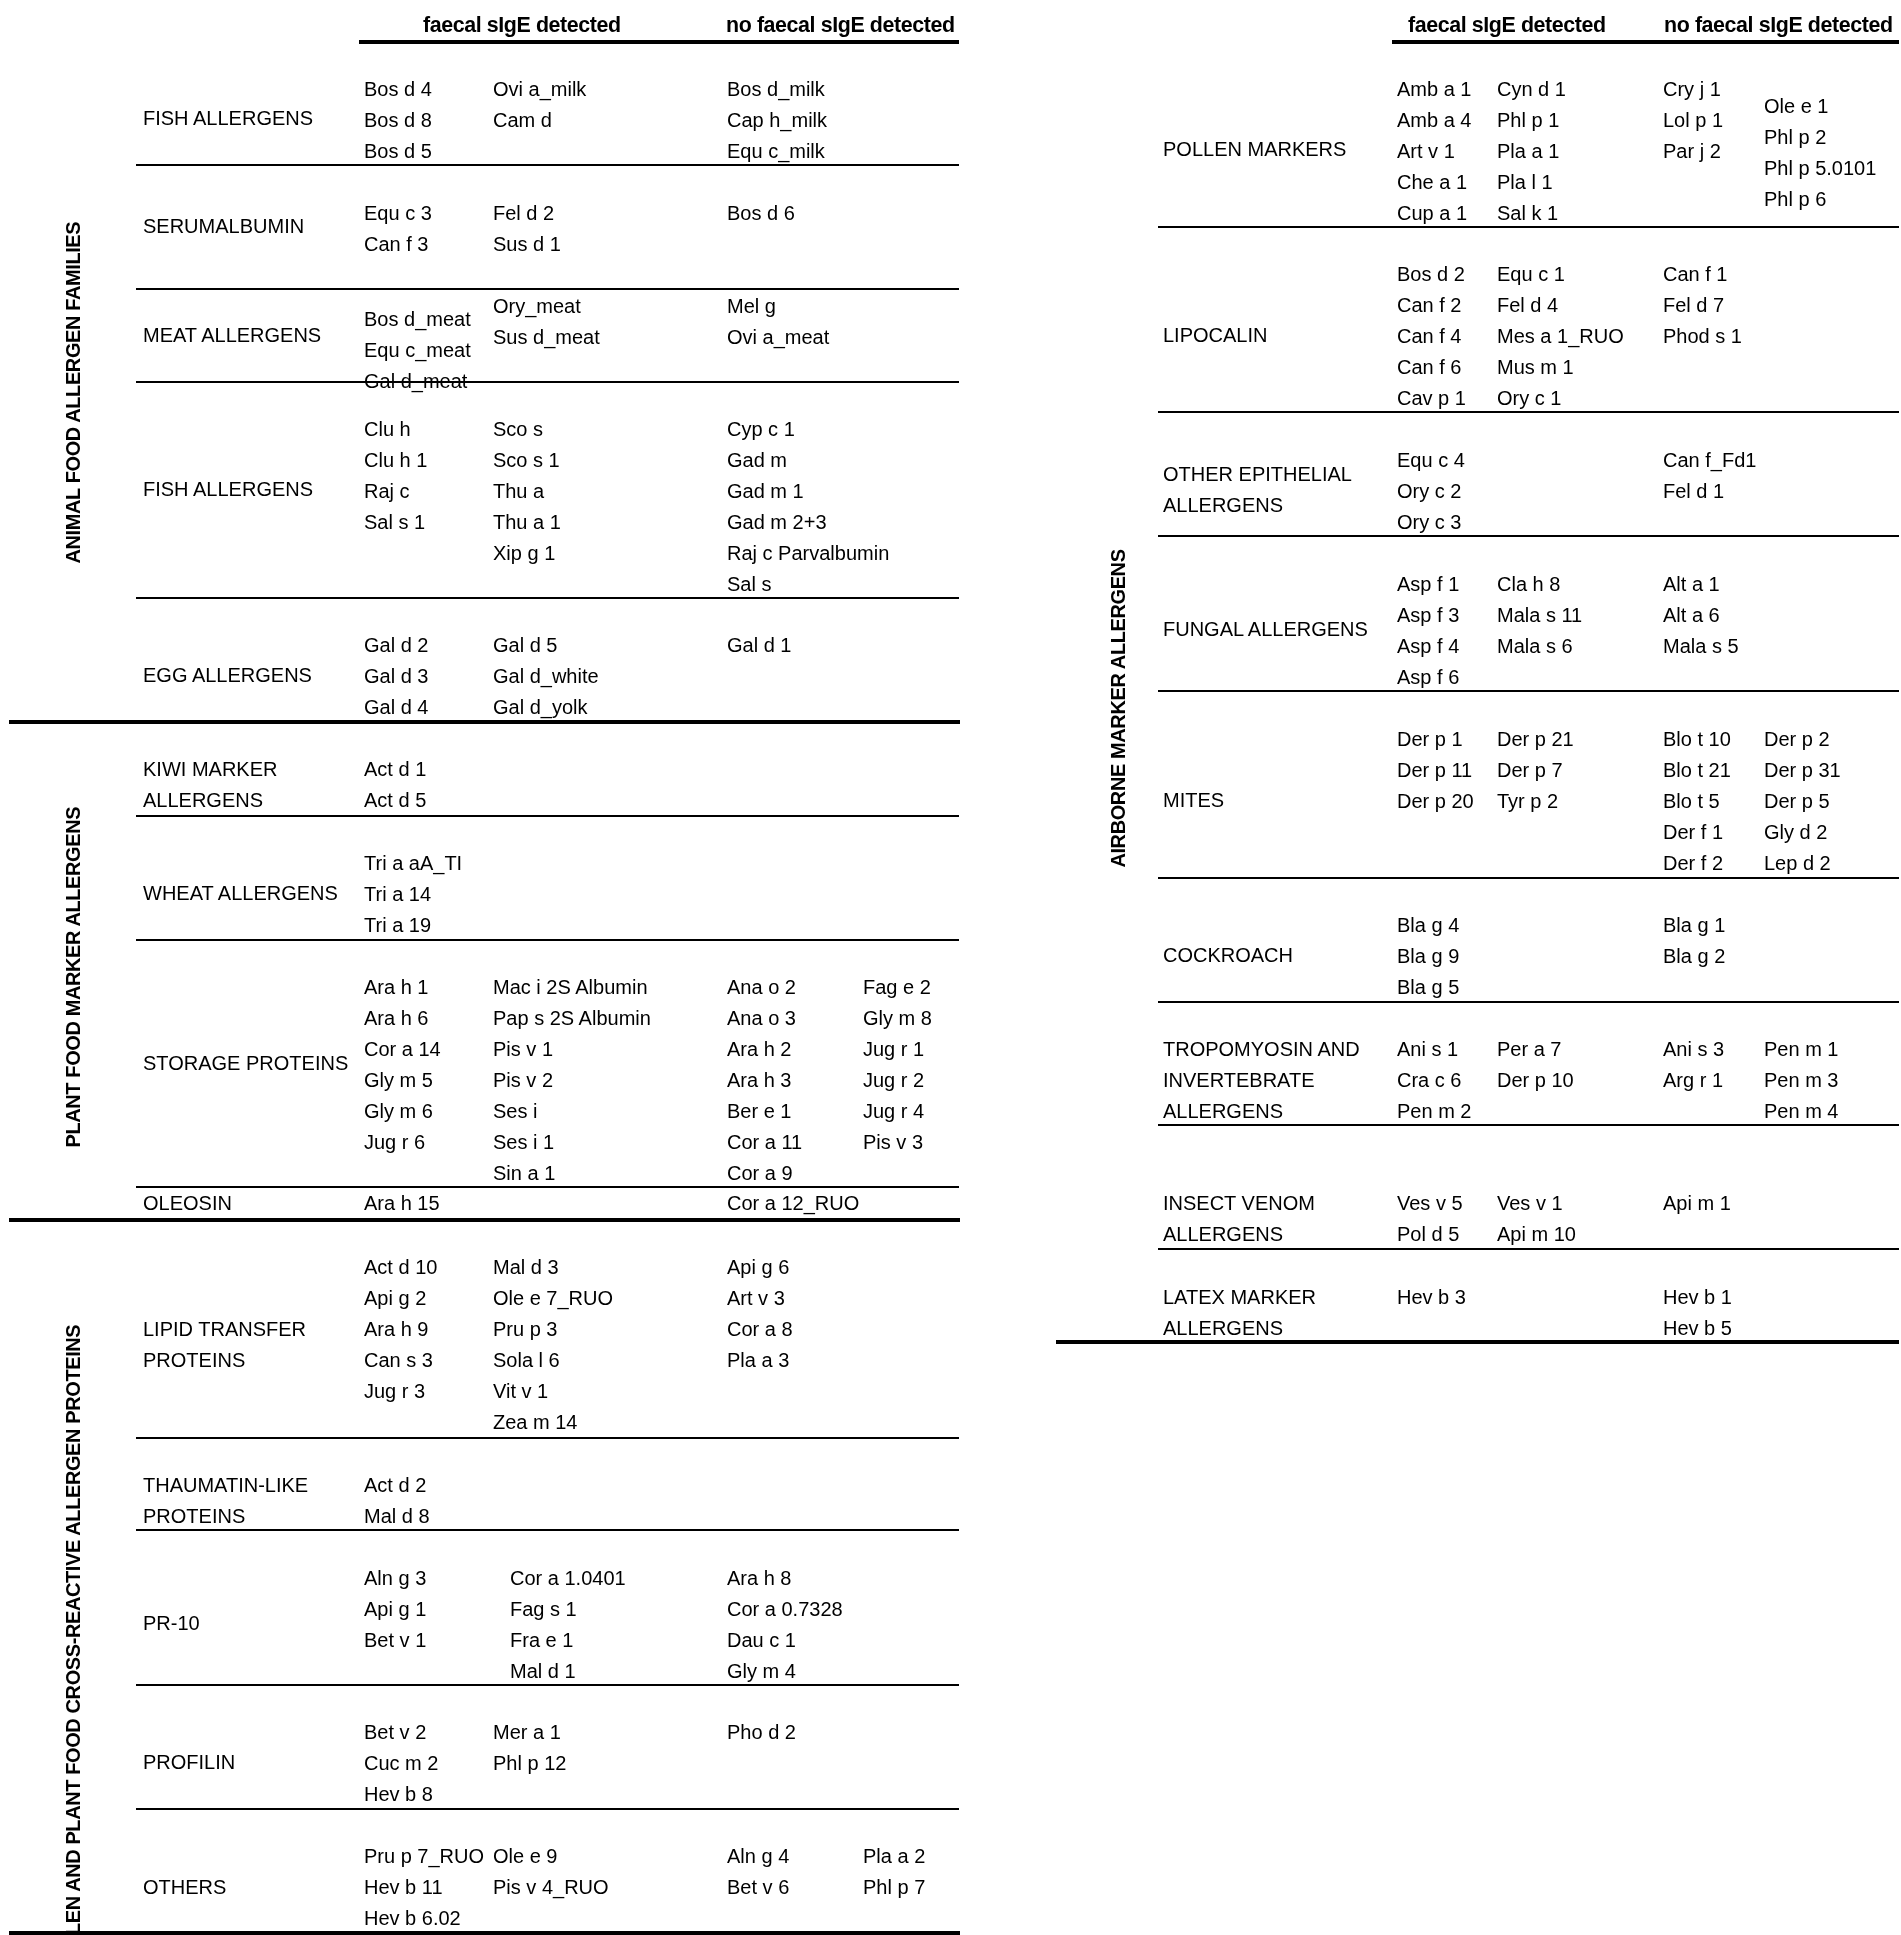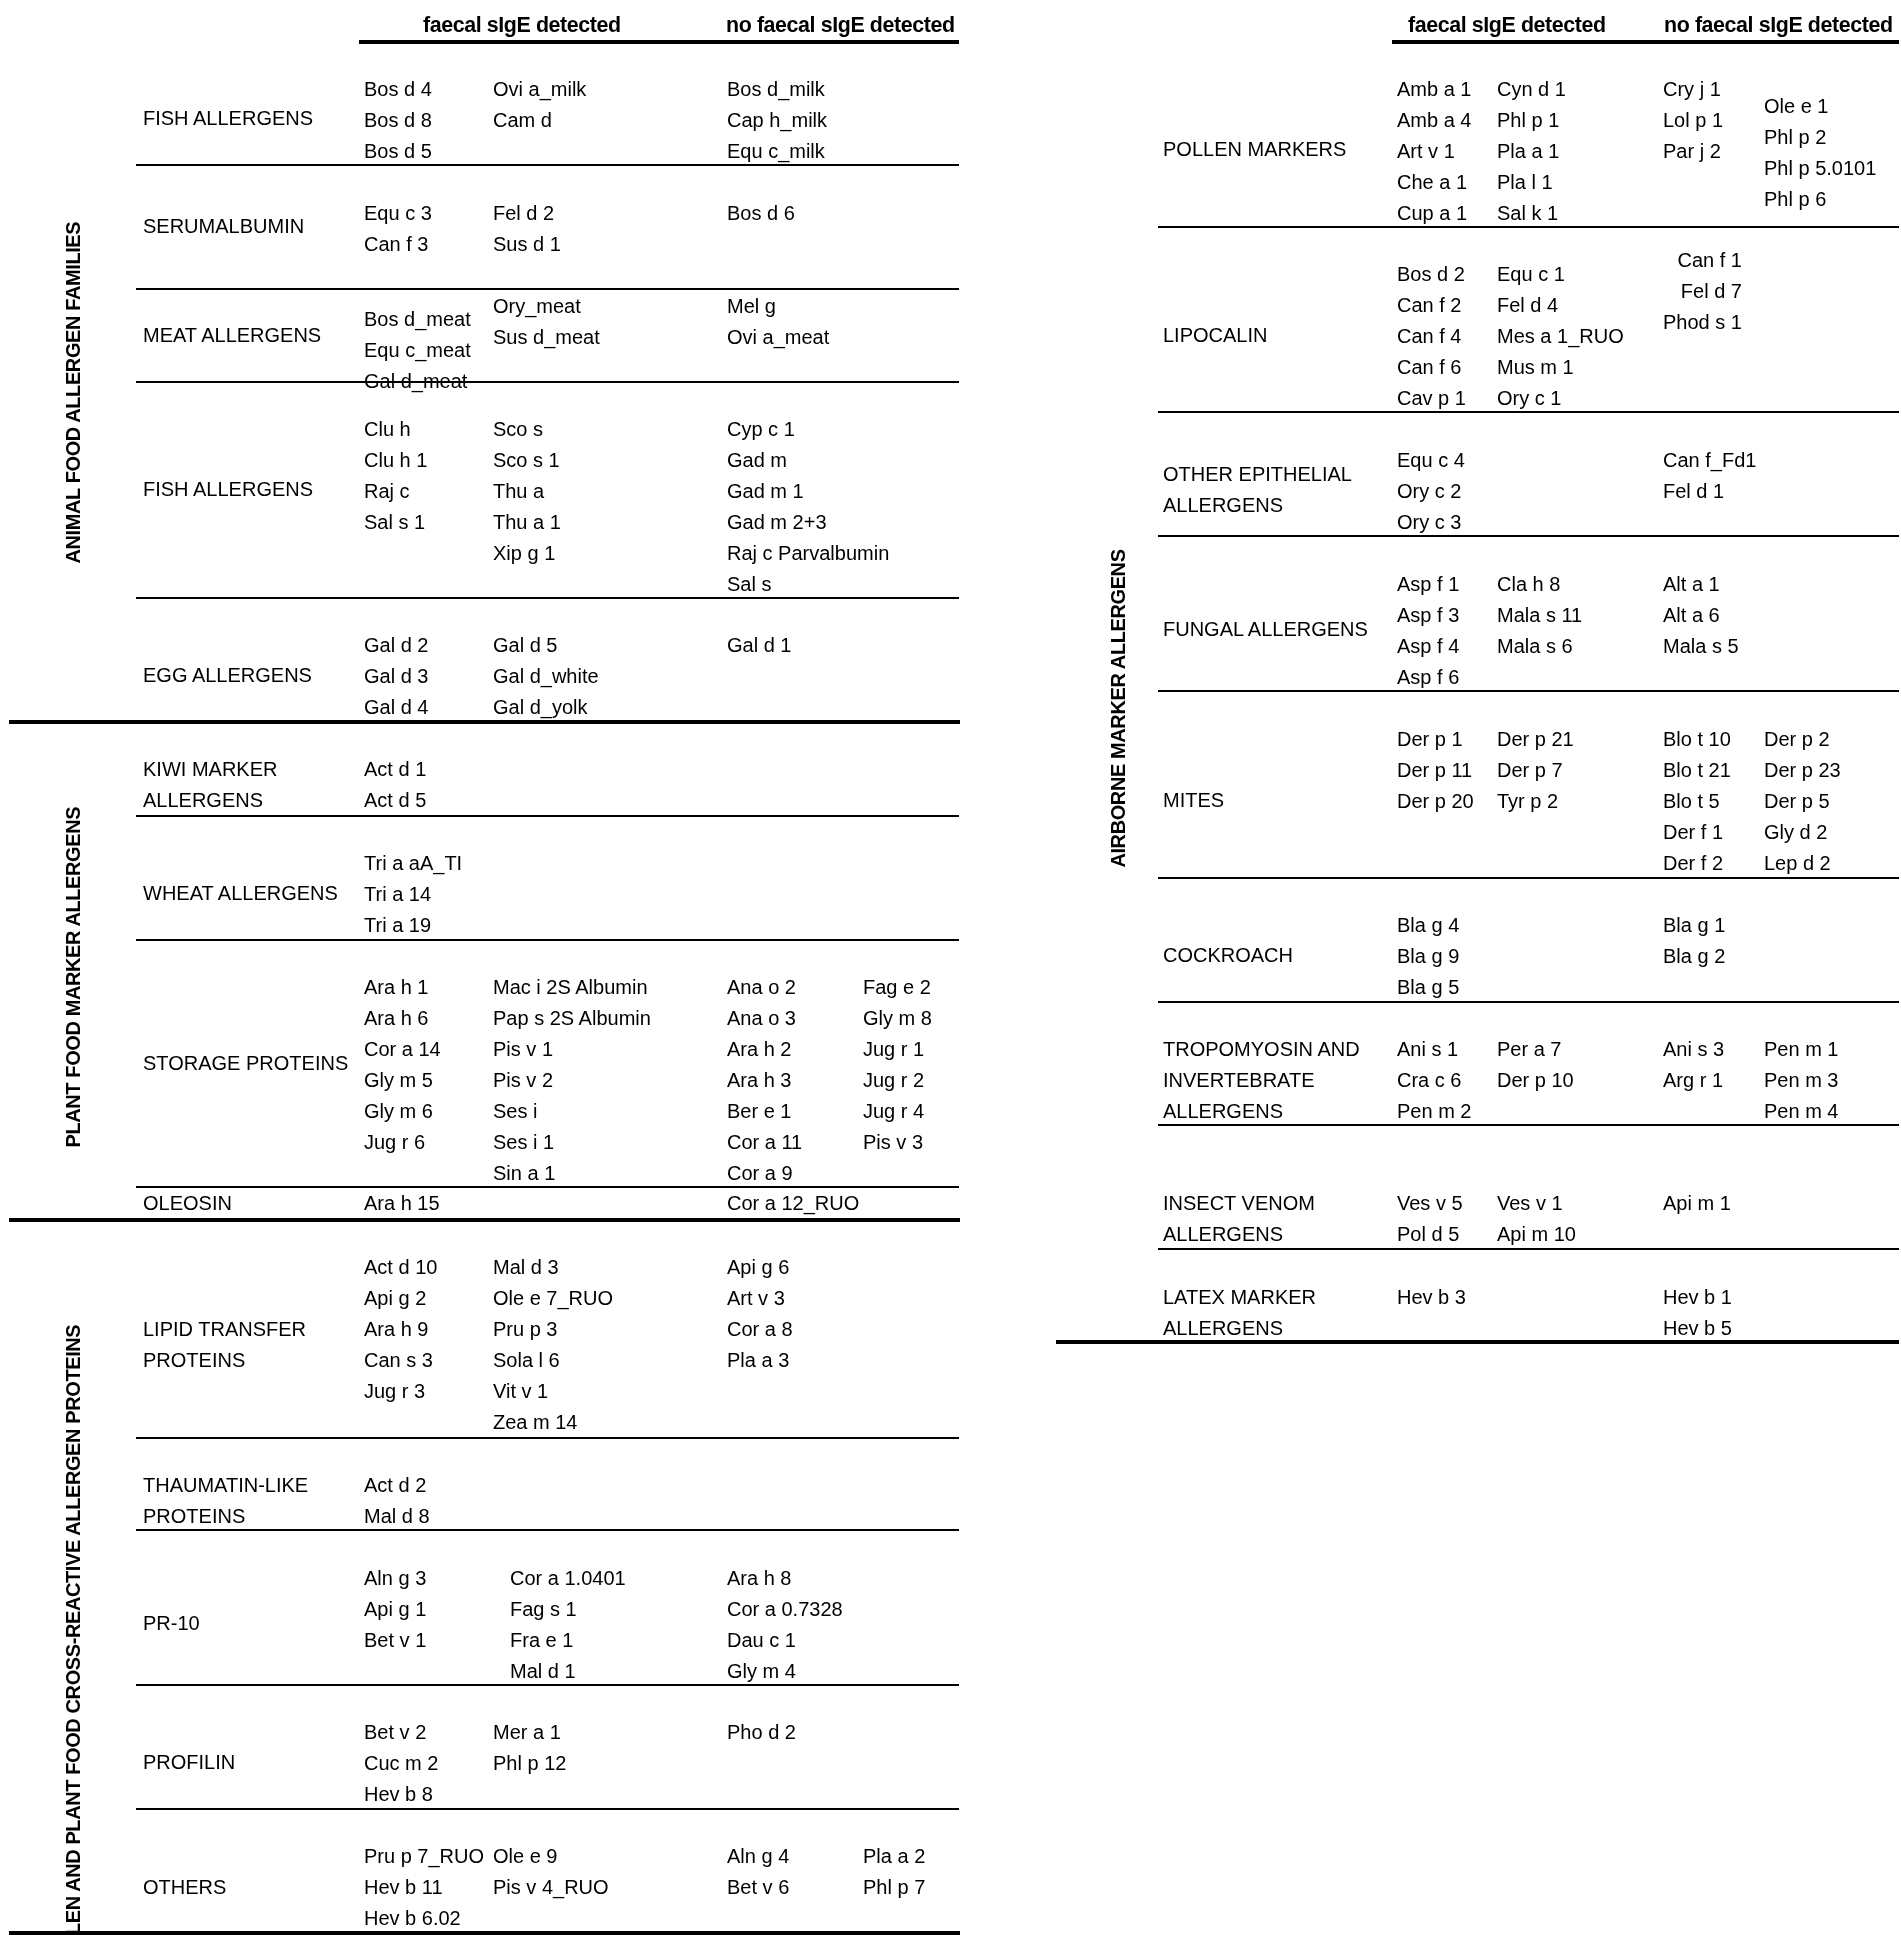--- a/index.html
+++ b/index.html
@@ -356,21 +356,21 @@
         <div>Can f 6</div>
         <div>Cav p 1</div>
       </div>
     <div class="col" style="left:1497px; top:259px;">
         <div>Equ c 1</div>
         <div>Fel d 4</div>
         <div>Mes a 1_RUO</div>
         <div>Mus m 1</div>
         <div>Ory c 1</div>
       </div>
-    <div class="col" style="left:1663px; top:245px;text-align:right;">
+    <div class="col" style="left:1663px; top:259px;">
         <div>Can f 1</div>
         <div>Fel d 7</div>
         <div>Phod s 1</div>
       </div>
   </div>
 
   <div>
     <div class="col" style="left:1163px; top:459px;">
         <div>OTHER EPITHELIAL</div>
         <div>ALLERGENS</div>
@@ -420,21 +420,21 @@
       </div>
     <div class="col" style="left:1663px; top:724px;">
         <div>Blo t 10</div>
         <div>Blo t 21</div>
         <div>Blo t 5</div>
         <div>Der f 1</div>
         <div>Der f 2</div>
       </div>
     <div class="col" style="left:1764px; top:724px;">
         <div>Der p 2</div>
-        <div>Der p 23</div>
+        <div>Der p 31</div>
         <div>Der p 5</div>
         <div>Gly d 2</div>
         <div>Lep d 2</div>
       </div>
   </div>
 
   <div>
     <div class="abs lbl" style="left:1163px; top:940px;">COCKROACH</div>
     <div class="col" style="left:1397px; top:910px;">
         <div>Bla g 4</div>

